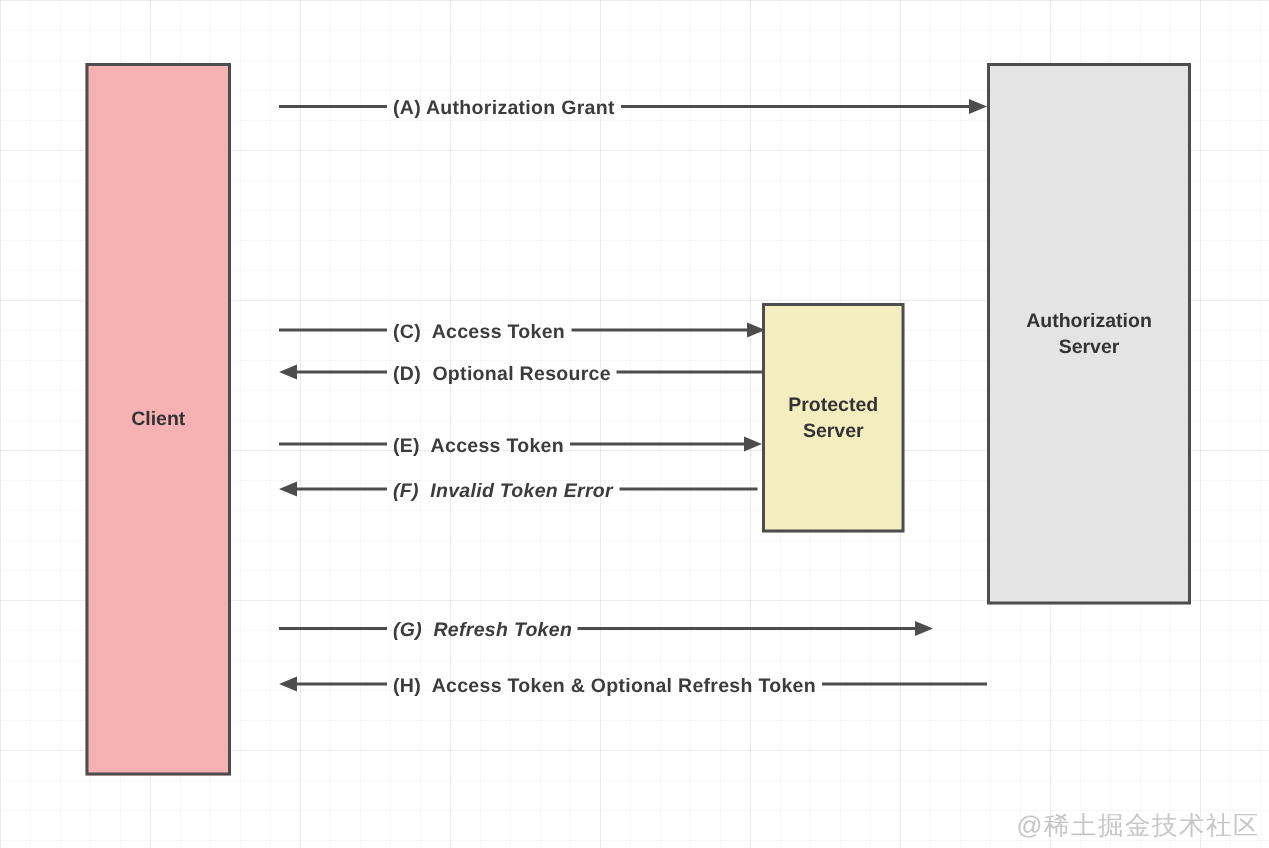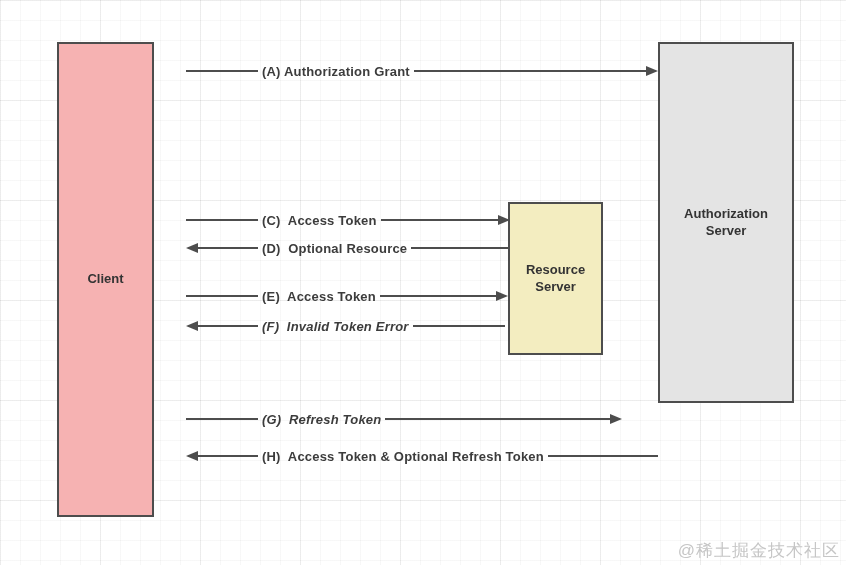--- a/index.html
+++ b/index.html
@@ -60,21 +60,21 @@
 <body>
 
 <div class="canvas">
 
   <div class="box box-client">
     <span>Client</span>
   </div>
 
   <div class="box box-resource">
     <div>
-      <div>Resource</div>
+      <div>Protected</div>
       <div>Server</div>
     </div>
   </div>
 
   <div class="box box-auth">
     <div>
       <div>Authorization</div>
       <div>Server</div>
     </div>
   </div>

